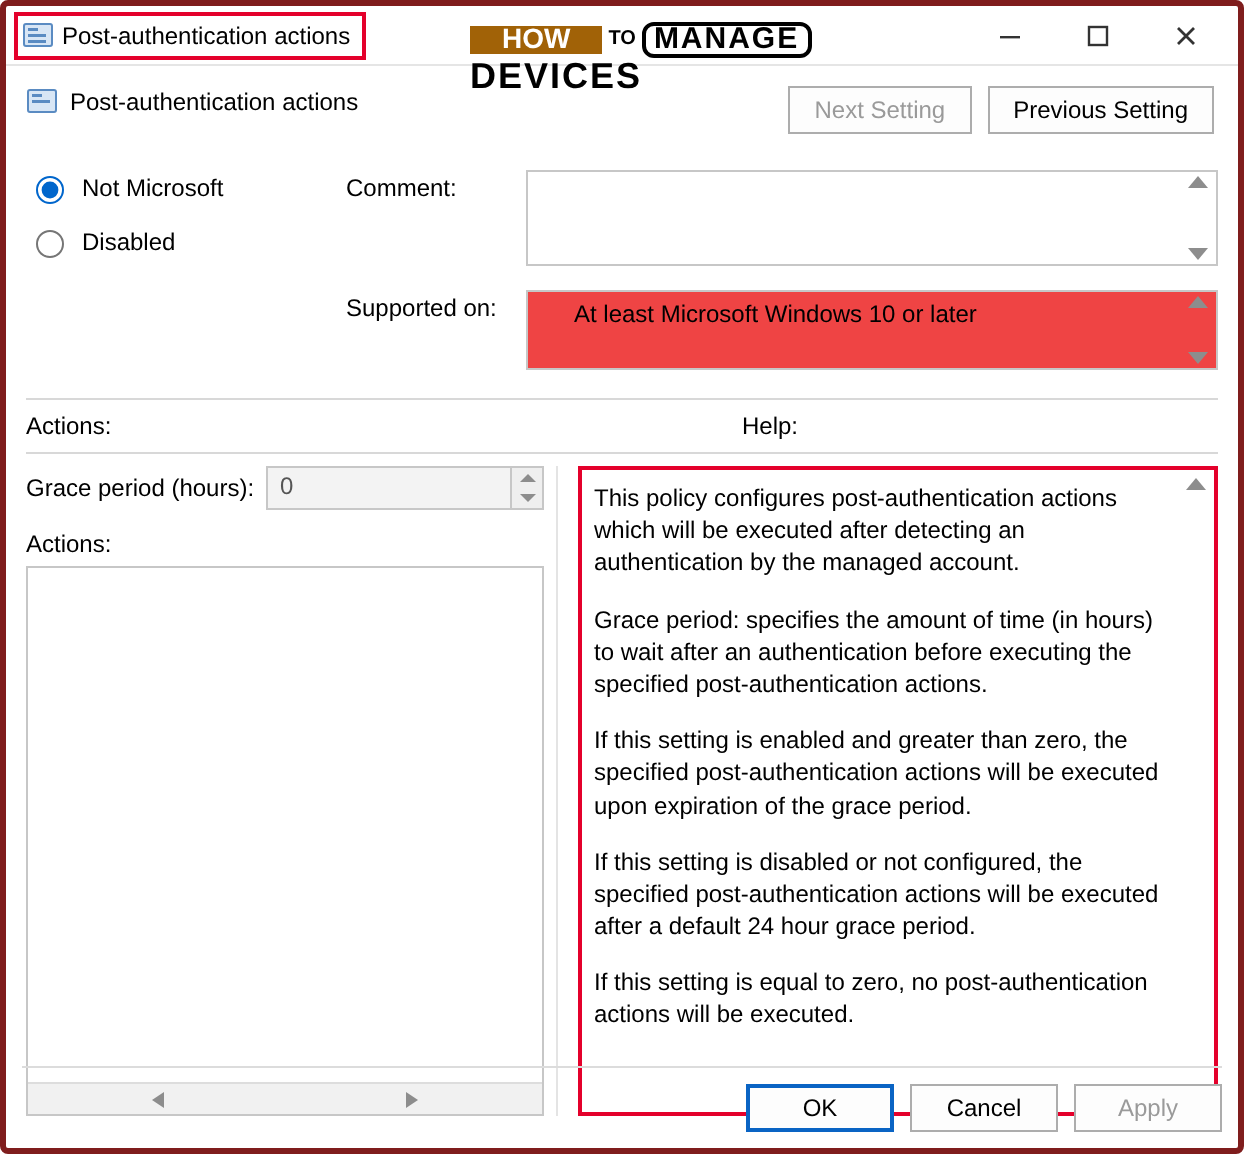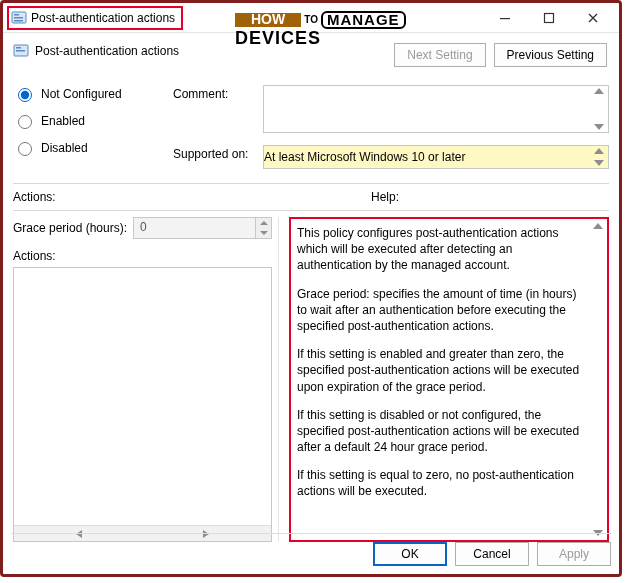--- a/index.html
+++ b/index.html
@@ -102,23 +102,23 @@
   .textarea-look {
     flex:1;
     border:1px solid #c7c7c7;
     background:#fff;
     height: 48px;
     position: relative;
   }
   .supported-field {
     flex:1;
     border:1px solid #c7c7c7;
-    background:#fef9c3;
-    padding: 4px 18px 4px 0;
-    height: 24px;
+    background:#ef4444;
+    padding: 4px 18px 4px 23px;
+    height: 40px;
     position: relative;
     line-height: 1.2;
   }
   .spin-arrows {
     position:absolute; right:2px; top:2px; bottom:2px;
     width:14px; display:flex; flex-direction:column; justify-content:space-between;
   }
   .tri {
     width: 0; height: 0; margin: 0 auto;
     border-left: 5px solid transparent;
@@ -290,25 +290,21 @@
       <div class="header-right">
         <button class="btn disabled">Next Setting</button>
         <button class="btn">Previous Setting</button>
       </div>
     </div>
 
     <div class="config-block">
       <div class="radios">
         <label>
           <input type="radio" name="state" checked="" style="">
-          <span>Not Configured</span>
-        </label>
-        <label>
-          <input type="radio" name="state" style="">
-          <span>Enabled</span>
+          <span>Not Microsoft</span>
         </label>
         <label>
           <input type="radio" name="state" style="">
           <span>Disabled</span>
         </label>
       </div>
 
       <div class="rhs-stack">
         <div class="lbl-col">
           <span class="lbl">Comment:</span>

